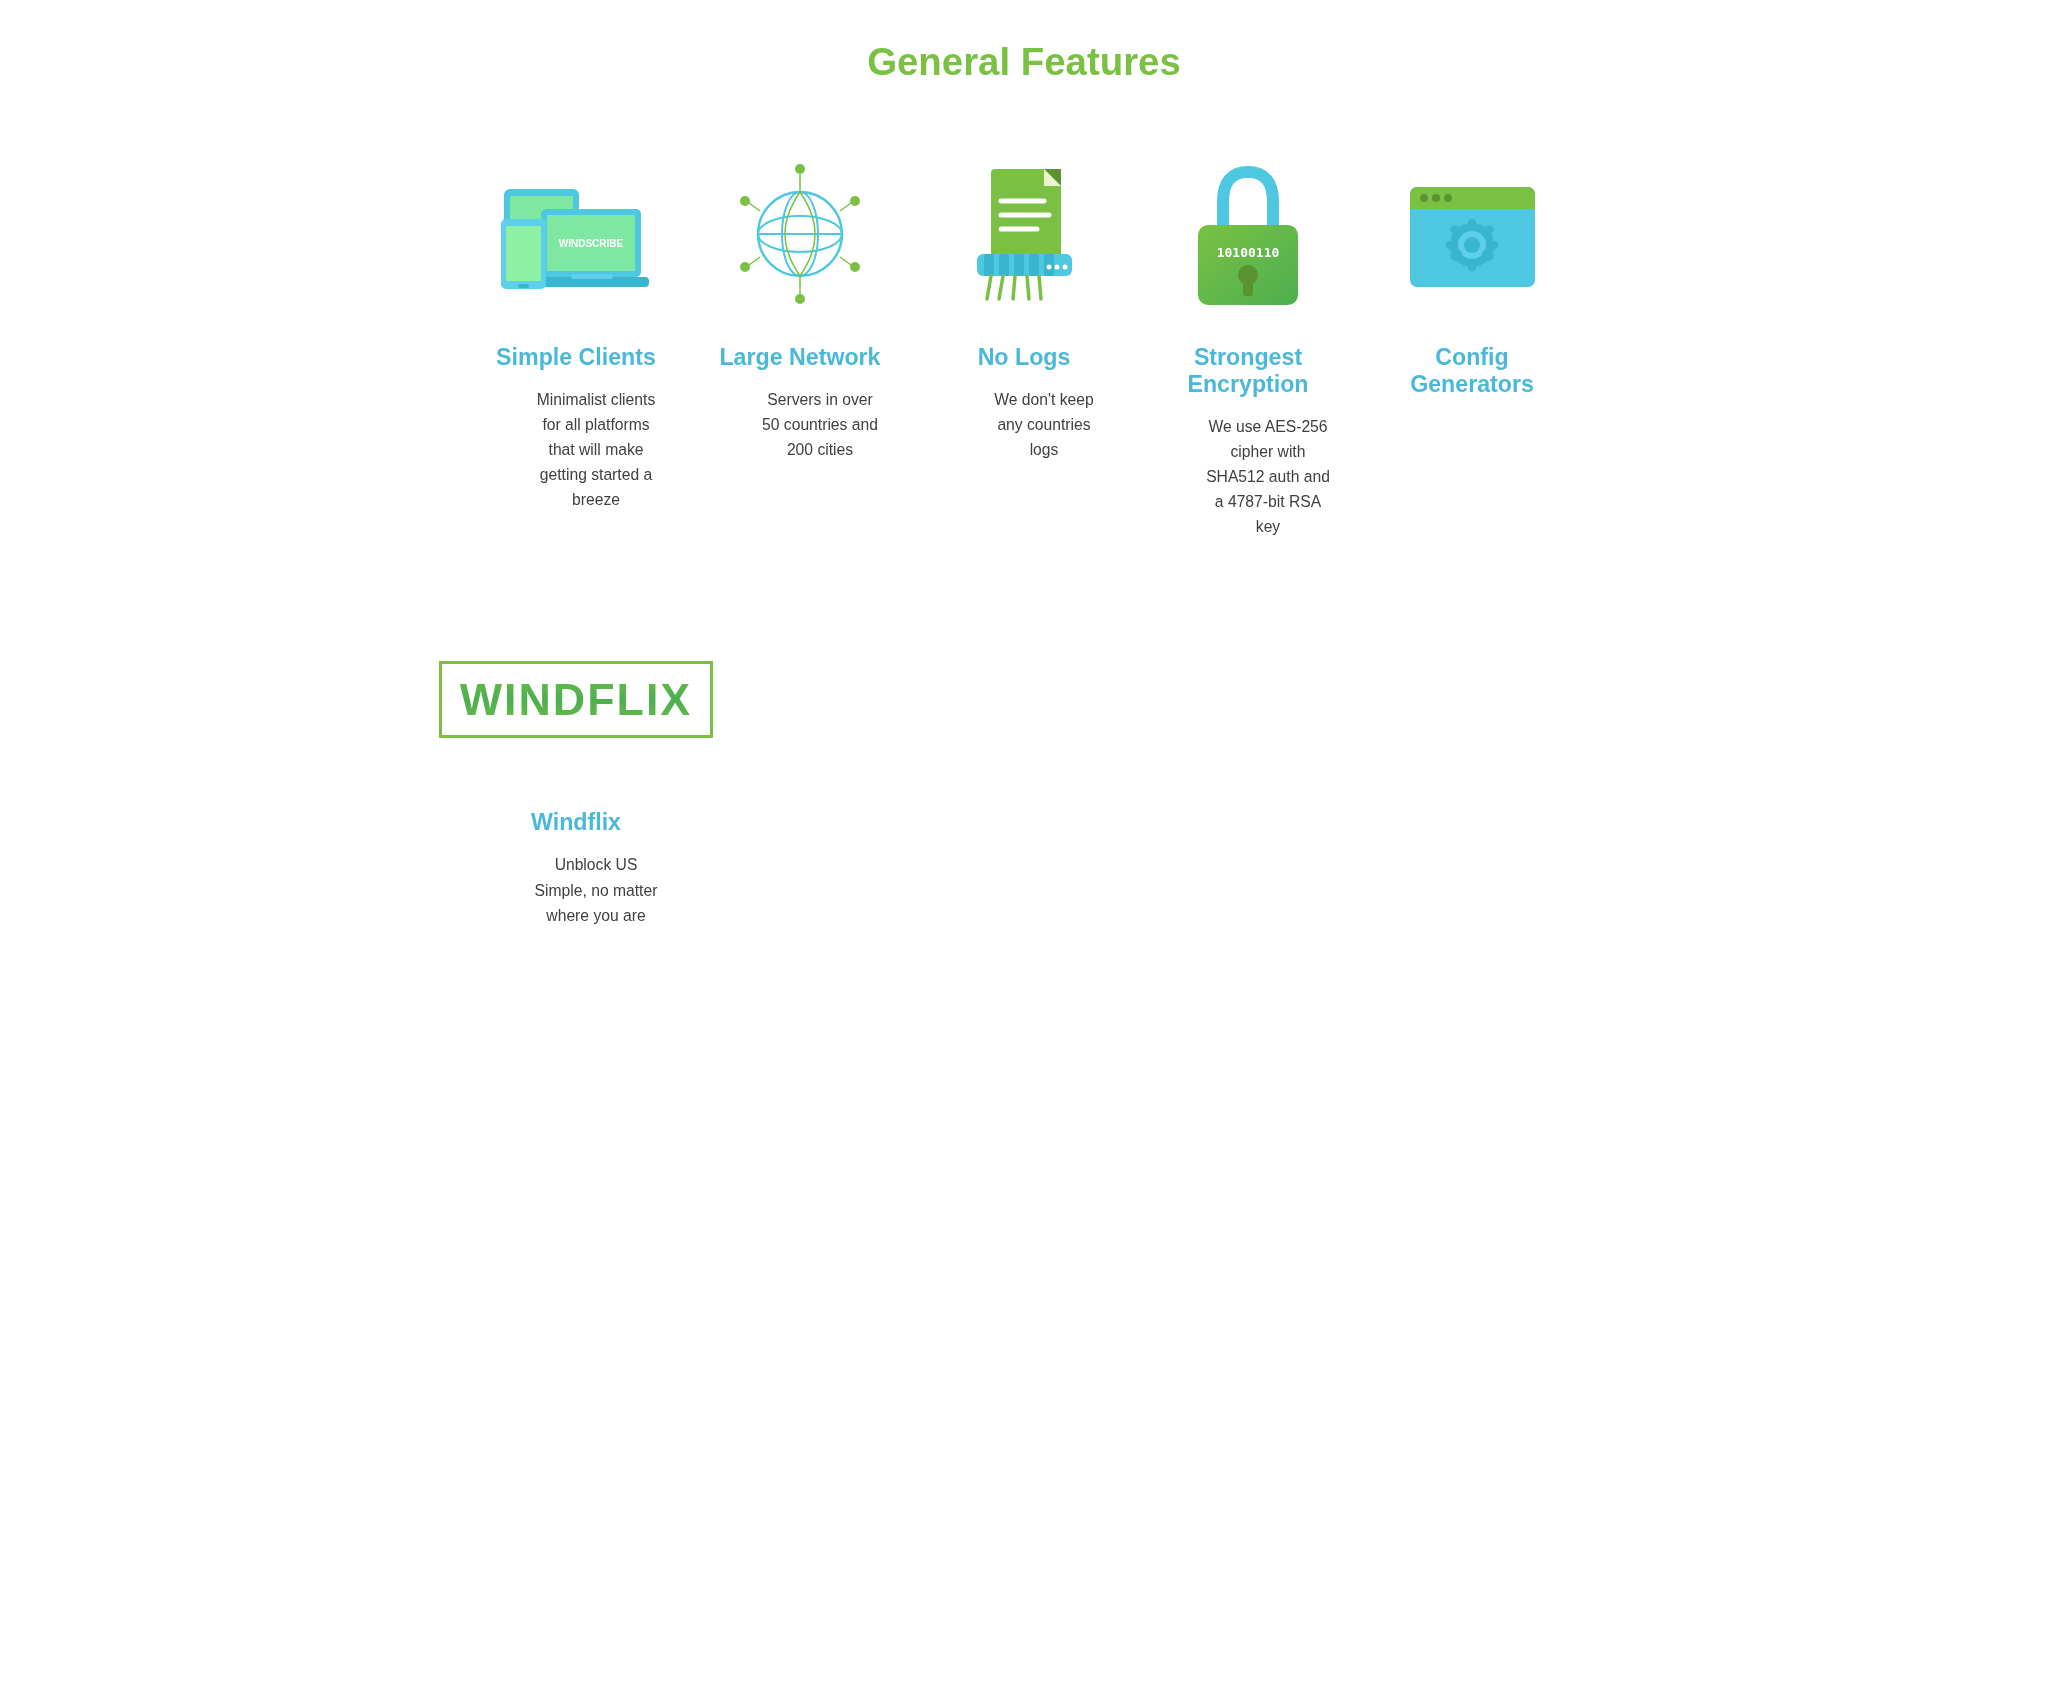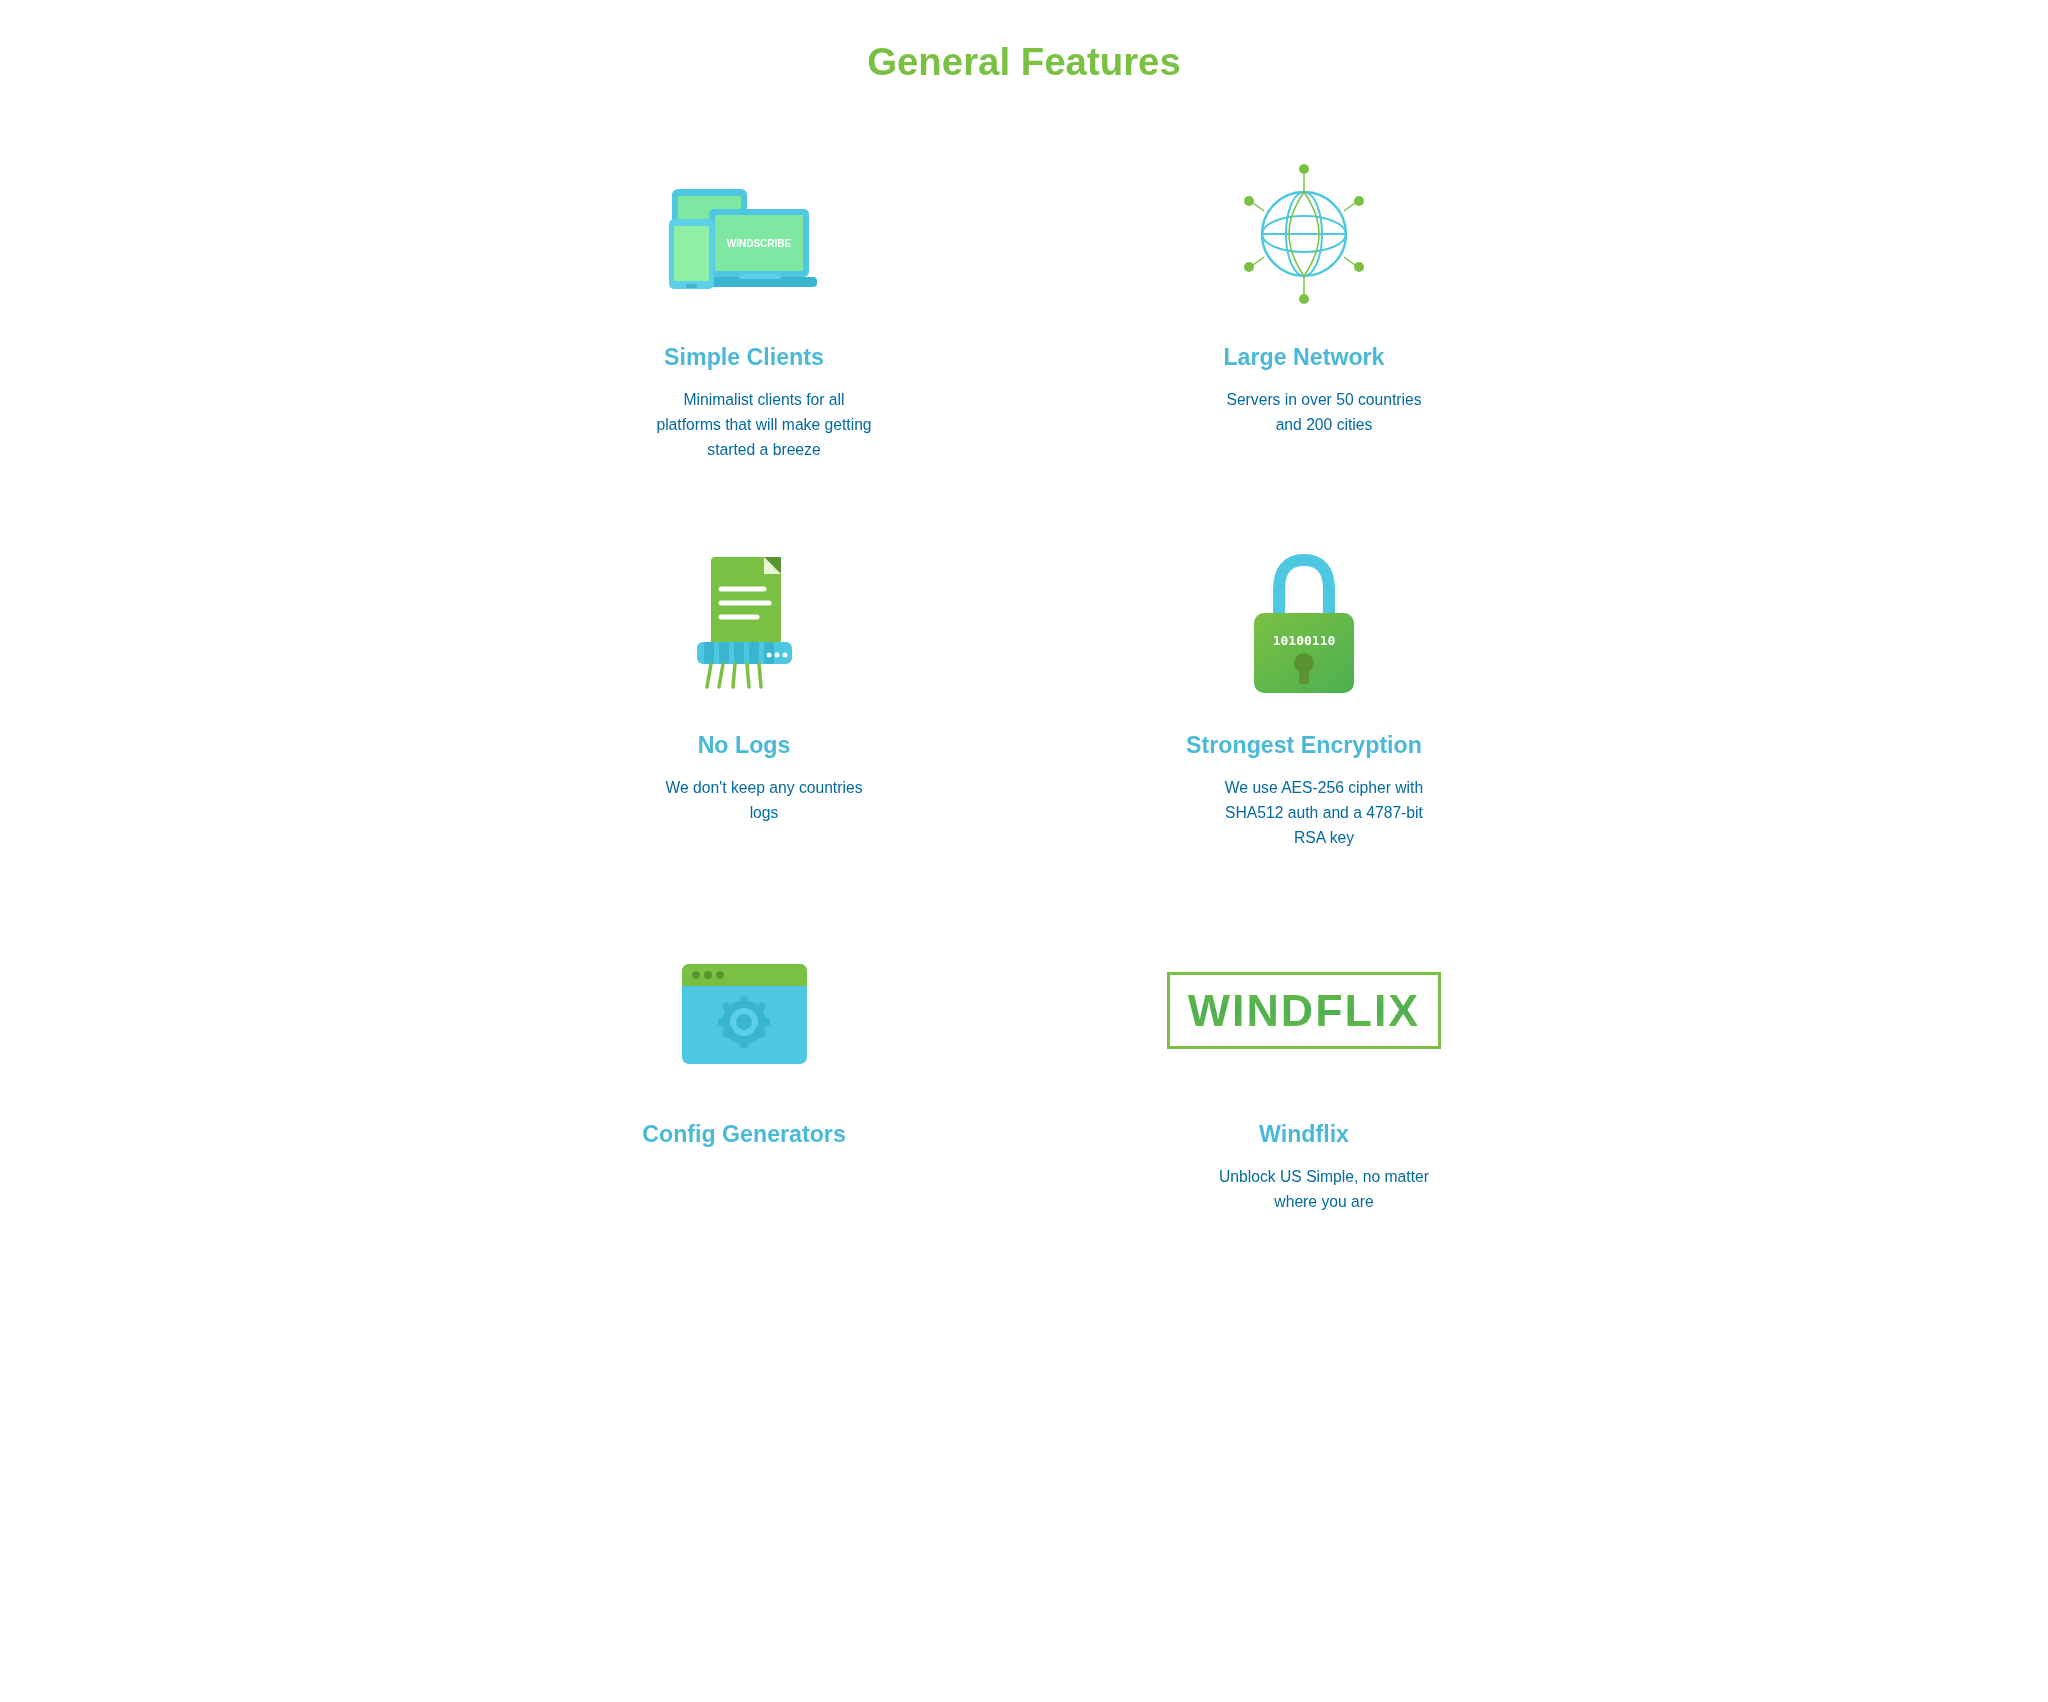--- a/index.html
+++ b/index.html
@@ -11,21 +11,21 @@
     }
     .page-title {
       text-align: center;
       color: #7ac143;
       font-size: 2.4em;
       font-weight: 600;
       margin-bottom: 50px;
     }
     .features-grid {
       display: grid;
-      grid-template-columns: repeat(2, 1fr);
+      grid-template-columns: repeat(5, 1fr);
       gap: 40px 20px;
       max-width: 1100px;
       margin: 0 auto;
     }
     .feature-item {
       display: flex;
       flex-direction: column;
       align-items: center;
       text-align: center;
       padding: 20px;
@@ -38,21 +38,21 @@
       align-items: center;
       justify-content: center;
     }
     .feature-title {
       color: #4ab8d8;
       font-size: 1.45em;
       font-weight: 600;
       margin-bottom: 16px;
     }
     .feature-desc {
-      color: #0369a1;
+      color: #404040;
       font-size: 0.98em;
       line-height: 1.6;
       max-width: 220px;
       margin-left: 40px;
     }
 
     
     .icon-clients svg { width: 160px; height: 140px; }
 
     

